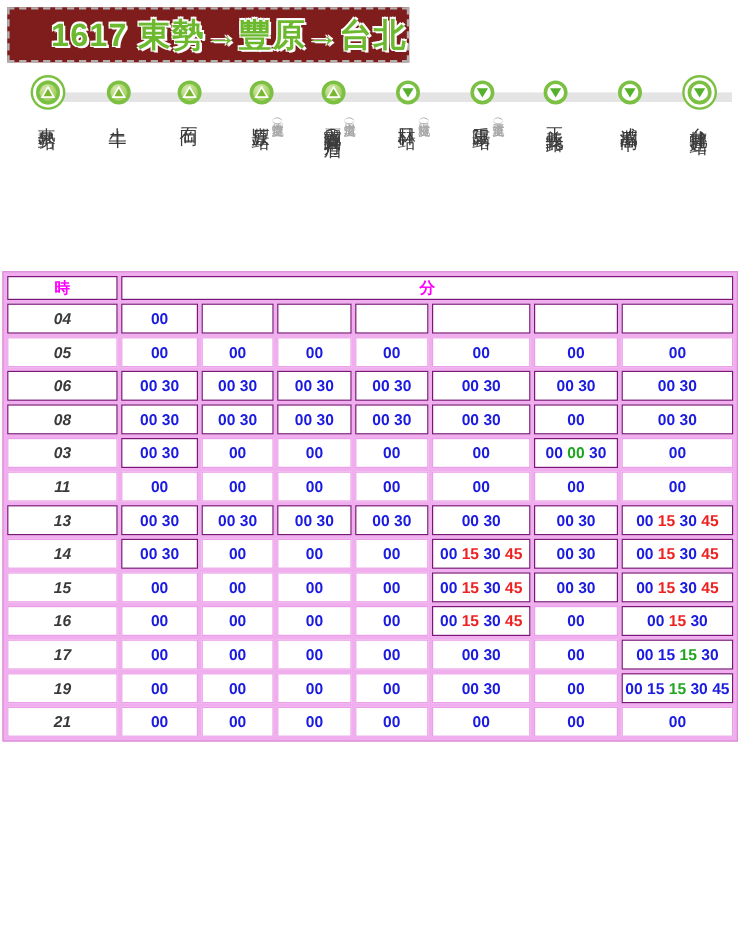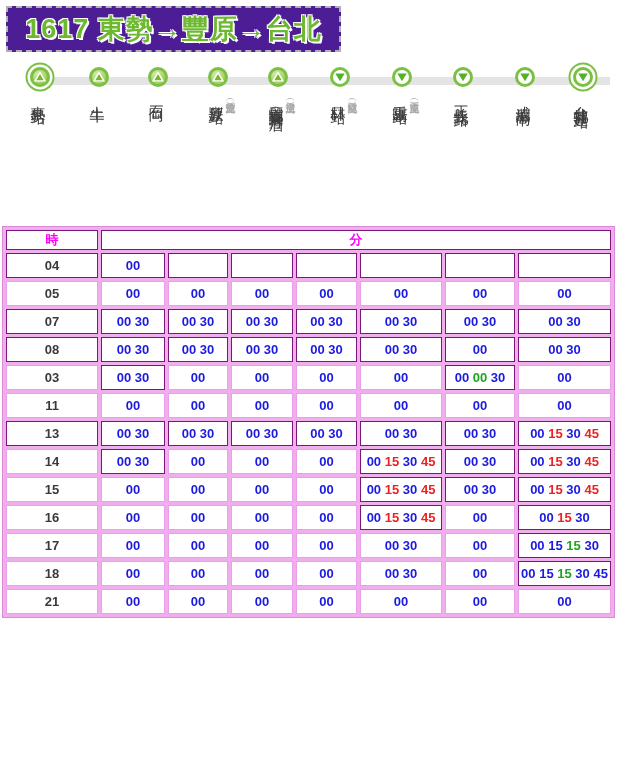--- a/index.html
+++ b/index.html
@@ -1,21 +1,21 @@
 <!DOCTYPE html>
 <html><head>
 <meta charset="utf-8">
 <style>
   html,body{margin:0;padding:0;}
   body{font-family:"Liberation Sans","DejaVu Sans",sans-serif;background:#fff;}
   .page{position:relative;width:617px;height:771px;overflow:hidden;background:#fff;}
 
   
   .title-box{position:absolute;left:6px;top:6px;width:331px;height:42px;
-    background:#4c1d95;border:2px dashed #b0b0b0;text-align:center;}
+    background:#7f1d1d;border:2px dashed #b0b0b0;text-align:right;}
   .title-box span{display:inline-block;line-height:42px;font-size:27px;font-weight:bold;
     color:#6cb92f;letter-spacing:1px;
     text-shadow:-1px -1px 0 #fff,1px -1px 0 #fff,-1px 1px 0 #fff,1px 1px 0 #fff,2px 2px 0 #fff;}
 
   
   .route-map{position:absolute;left:0;top:56px;width:617px;height:168px;}
   .route-line{position:absolute;left:40px;top:21px;width:570px;height:8px;background:#e4e4e4;z-index:1;}
   .station{position:absolute;top:0;z-index:2;}
   .marker{position:absolute;top:11px;width:14px;height:14px;border:3px solid #7cc043;
     border-radius:50%;background:#fff;z-index:3;}
@@ -30,21 +30,21 @@
 
   
   table.tt{position:absolute;left:2px;top:226px;border-collapse:separate;border-spacing:3px;
     table-layout:fixed;width:613px;background:#f0aeee;border:1px solid #d98ad8;}
   table.tt td{background:#fff;text-align:center;vertical-align:middle;font-weight:bold;
     font-size:13px;padding:0 1px;}
   td.dk{border:1px solid #7b1578;}
   td.lt{border:1px solid #eaa0e8;}
   td.day-h{color:#009000;height:21px;}
   td.hm{color:#ff00ff;height:18px;font-size:14px;}
-  td.hour{color:#3a3a3a;height:23px;}
+  td.hour{color:#3a3a3a;height:23px;font-style:italic;}
   td.mins{height:23px;line-height:19px;}
   .b{color:#1a1ae0;} .r{color:#ee2020;} .g{color:#1fa51f;}
 </style>
 </head>
 <body>
 
 <div class="page">
 
   <div class="title-box">
     <span>1617 東勢→豐原→台北</span>
@@ -190,21 +190,21 @@
           <td class="lt hour">05</td>
           <td class="lt mins"><span class="b">00</span></td>
           <td class="lt mins"><span class="b">00</span></td>
           <td class="lt mins"><span class="b">00</span></td>
           <td class="lt mins"><span class="b">00</span></td>
           <td class="lt mins"><span class="b">00</span></td>
           <td class="lt mins"><span class="b">00</span></td>
           <td class="lt mins"><span class="b">00</span></td>
         </tr>
         <tr>
-          <td class="dk hour">07</td>
+          <td class="dk hour">06</td>
           <td class="dk mins"><span class="b">00</span> <span class="b">30</span></td>
           <td class="dk mins"><span class="b">00</span> <span class="b">30</span></td>
           <td class="dk mins"><span class="b">00</span> <span class="b">30</span></td>
           <td class="dk mins"><span class="b">00</span> <span class="b">30</span></td>
           <td class="dk mins"><span class="b">00</span> <span class="b">30</span></td>
           <td class="dk mins"><span class="b">00</span> <span class="b">30</span></td>
           <td class="dk mins"><span class="b">00</span> <span class="b">30</span></td>
         </tr>
         <tr>
           <td class="dk hour">08</td>
@@ -280,21 +280,21 @@
           <td class="lt hour">17</td>
           <td class="lt mins"><span class="b">00</span></td>
           <td class="lt mins"><span class="b">00</span></td>
           <td class="lt mins"><span class="b">00</span></td>
           <td class="lt mins"><span class="b">00</span></td>
           <td class="lt mins"><span class="b">00</span> <span class="b">30</span></td>
           <td class="lt mins"><span class="b">00</span></td>
           <td class="dk mins"><span class="b">00</span> <span class="b">15</span> <span class="g">15</span> <span class="b">30</span></td>
         </tr>
         <tr>
-          <td class="lt hour">18</td>
+          <td class="lt hour">19</td>
           <td class="lt mins"><span class="b">00</span></td>
           <td class="lt mins"><span class="b">00</span></td>
           <td class="lt mins"><span class="b">00</span></td>
           <td class="lt mins"><span class="b">00</span></td>
           <td class="lt mins"><span class="b">00</span> <span class="b">30</span></td>
           <td class="lt mins"><span class="b">00</span></td>
           <td class="dk mins"><span class="b">00</span> <span class="b">15</span> <span class="g">15</span> <span class="b">30</span> <span class="b">45</span></td>
         </tr>
         <tr>
           <td class="lt hour">21</td>

